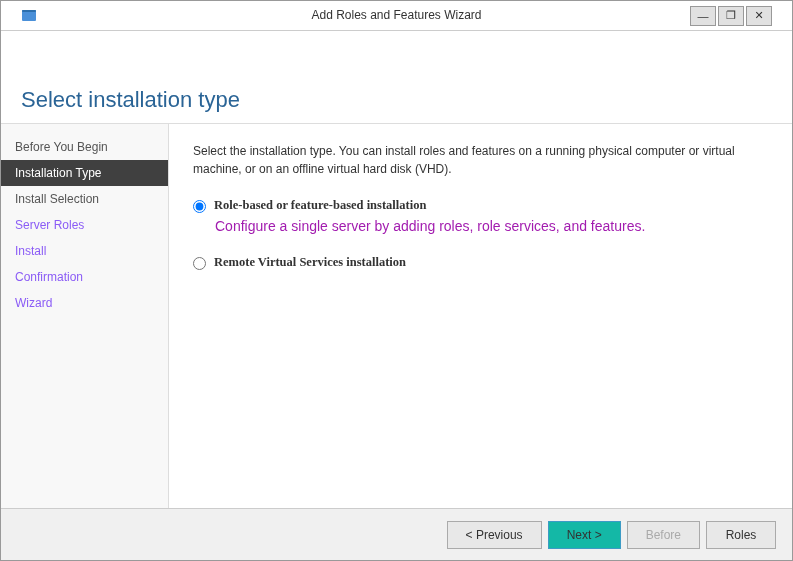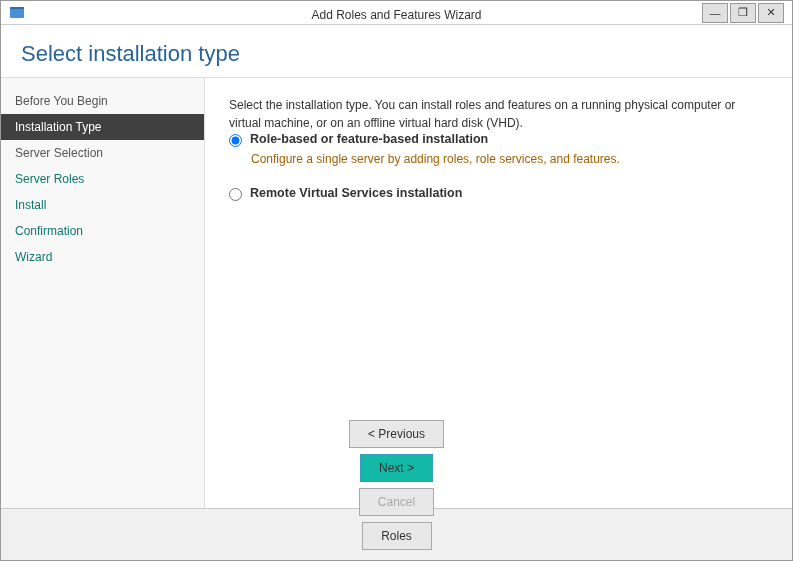--- a/index.html
+++ b/index.html
@@ -1,55 +1,55 @@
 <!DOCTYPE html>
 <html><head>
   <meta charset="utf-8">
   <style>
     * { box-sizing: border-box; margin: 0; padding: 0; }
     body { font-family: 'Segoe UI', Tahoma, Geneva, Verdana, sans-serif; background: #f0f0f0; width: 793px; height: 561px; overflow: hidden; }
 
     .window { width: 793px; height: 561px; background: #fff; display: flex; flex-direction: column; border: 1px solid #999; }
 
     
-    .titlebar { background: #fff; display: flex; align-items: center; justify-content: space-between; height: 24px; padding: 0 8px; border-bottom: 1px solid #ccc; }
+    .titlebar { background: #fff; display: flex; align-items: center; justify-content: space-between; height: 30px; padding: 0 20px; border-bottom: 1px solid #ccc; }
     .titlebar-left { display: flex; align-items: center; gap: 6px; }
     .titlebar-icon { width: 16px; height: 16px; }
     .titlebar-controls { display: flex; gap: 2px; }
     .titlebar-btn { width: 26px; height: 20px; border: 1px solid #999; background: #e1e1e1; cursor: pointer; display: flex; align-items: center; justify-content: center; font-size: 11px; color: #333; }
     .titlebar-btn.close { background: #e1e1e1; }
 
     
     .header { background: #fff; padding: 16px 20px 10px 20px; border-bottom: 1px solid #ddd; display: flex; justify-content: space-between; align-items: flex-start; }
-    .header-title { font-size: 22px; color: #2a6496; font-weight: 300; }
+    .header-title { font-size: 22px; color: #2a6496; font-weight: 300; margin-top: 40px; }
     .destination-server { text-align: right; }
     .destination-label { font-size: 10px; color: #666; letter-spacing: 0.5px; font-weight: bold; }
     .destination-underline { height: 3px; background: #e85555; border-radius: 1px; margin-top: 2px; width: 90px; margin-left: auto; }
 
     
     .main { display: flex; flex: 1; overflow: hidden; }
 
     
-    .sidebar { width: 204px; background: #f8f8f8; border-right: 1px solid #ddd; padding-top: 10px; }
+    .sidebar { width: 168px; background: #f8f8f8; border-right: 1px solid #ddd; padding-top: 10px; }
     .sidebar-item { padding: 6px 14px; font-size: 12px; color: #555; cursor: pointer; }
     .sidebar-item.active { background: #404040; color: #fff; }
-    .sidebar-item.disabled { color: #0f766e; cursor: default; }
+    .sidebar-item.disabled { color: #8b5cf6; cursor: default; }
 
     
     .content { flex: 1; padding: 18px 24px; overflow-y: auto; }
-    .content-description { font-size: 12px; color: #333; line-height: 1.5; }
+    .content-description { font-size: 12px; color: #333; line-height: 1.5; margin-bottom: 20px; }
 
     .option { margin-bottom: 18px; }
     .option-row { display: flex; align-items: flex-start; gap: 8px; margin-bottom: 4px; }
     .option-row input[type="radio"] { margin-top: 2px; flex-shrink: 0; }
-    .option-label { font-size: 12.5px; font-weight: bold; color: #333; }
-    .option-desc { font-size: 12px; color: #a16207; margin-left: 22px; line-height: 1.4; }
+    .option-label { font-size: 12.5px; font-weight: bold; color: #333; font-family: Liberation Serif, serif; }
+    .option-desc { font-size: 14px; color: #a21caf; margin-left: 22px; line-height: 1.4; }
 
     
-    .footer { border-top: 1px solid #ccc; background: #f0f0f0; padding: 10px 16px; display: flex; justify-content: flex-end; align-items: center; gap: 6px; height: 52px; flex-direction: column; }
+    .footer { border-top: 1px solid #ccc; background: #f0f0f0; padding: 10px 16px; display: flex; justify-content: flex-end; align-items: center; gap: 6px; height: 52px; }
     .footer-btn { padding: 6px 18px; font-size: 12px; border: 1px solid #aaa; background: #e8e8e8; cursor: pointer; color: #333; min-width: 70px; }
     .footer-btn.primary { background: #14b8a6; border-color: #3c9bc5; }
 
     .titlebar-center { position: absolute; left: 0; right: 0; text-align: center; font-size: 12px; color: #333; pointer-events: none; top: 7px; }
   </style>
 </head>
 <body>
 
 <div class="window">
 
@@ -72,21 +72,21 @@
 
   <div class="header">
     <div class="header-title">Select installation type</div>
   </div>
 
   <div class="main">
 
     <div class="sidebar">
       <div class="sidebar-item">Before You Begin</div>
       <div class="sidebar-item active">Installation Type</div>
-      <div class="sidebar-item">Server Selection</div>
+      <div class="sidebar-item">Install Selection</div>
       <div class="sidebar-item disabled">Server Roles</div>
       <div class="sidebar-item disabled">Install</div>
       <div class="sidebar-item disabled">Confirmation</div>
       <div class="sidebar-item disabled">Wizard</div>
     </div>
 
     <div class="content">
       <p class="content-description">Select the installation type. You can install roles and features on a running physical computer or virtual machine, or on an offline virtual hard disk (VHD).</p>
 
       <div class="option">
@@ -102,16 +102,16 @@
           <input type="radio" name="install-type" id="remote-desktop" style="">
           <label class="option-label" for="remote-desktop">Remote Virtual Services installation</label>
         </div>
       </div>
     </div>
   </div>
 
   <div class="footer">
     <button class="footer-btn">&lt; Previous</button>
     <button class="footer-btn primary">Next &gt;</button>
-    <button class="footer-btn" style="color:#aaa; cursor:default;">Cancel</button>
+    <button class="footer-btn" style="color:#aaa; cursor:default;">Before</button>
     <button class="footer-btn">Roles</button>
   </div>
 </div>
 
 </body></html>

